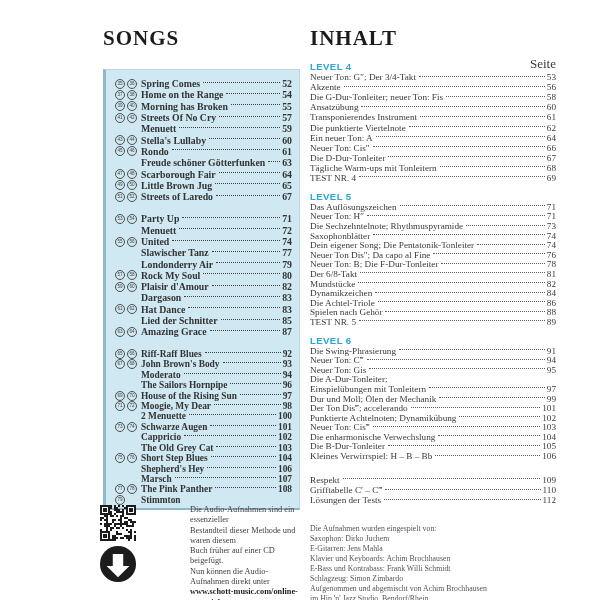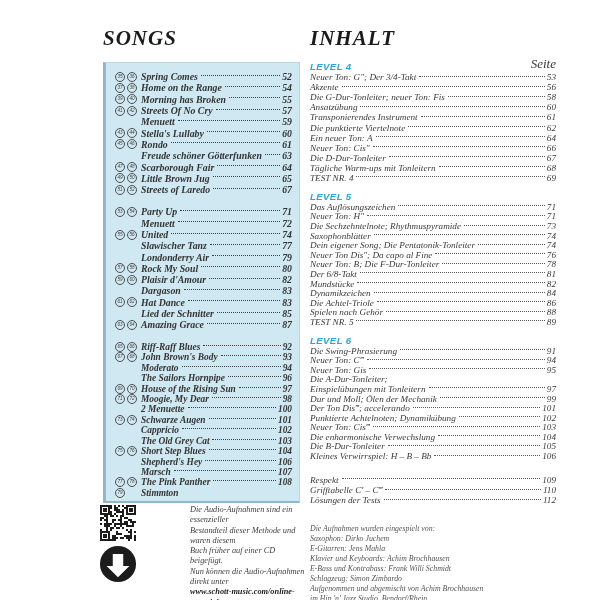--- a/index.html
+++ b/index.html
@@ -1,22 +1,22 @@
 <!DOCTYPE html>
 <html style="--accent: #2aa7d3; --box: #cfe8f1; --box-edge: #8fb9ca; --box-edge-light: #b9d8e4;"><head>
 <meta charset="utf-8">
 <style>
   html,body{margin:0;padding:0;background:#fff;}
   .page{position:relative;width:592px;height:600px;background:#fff;overflow:hidden;
-        font-family:"Liberation Serif",serif;color:#333;font-style:italic;}
+        font-family:"Liberation Serif",serif;color:#333;}
   .col-title{margin:0;font-size:21px;font-weight:bold;letter-spacing:1px;color:#1b1b1b;
              font-family:"Liberation Serif",serif;}
   
   .left-col{position:absolute;left:103px;top:26px;width:197px;}
-  .songs-box{margin-top:11px;height:441px;box-sizing:border-box;background:var(--box,#cfe8f1);
+  .songs-box{margin-top:18px;height:441px;box-sizing:border-box;background:var(--box,#cfe8f1);
              border:1px solid var(--box-edge-light,#b9d8e4);border-left:3px solid var(--box-edge,#8fb9ca);
              border-bottom:2px solid var(--box-edge,#8fb9ca);padding:8px 7px 4px 9px;}
   .songs-block{margin-bottom:11px;}
   .song-row{display:flex;align-items:center;height:11.3px;font-size:9.8px;font-weight:bold;
             color:#333;white-space:nowrap;}
   .songs-block[data-idx="2"] .song-row{height:10.45px;font-size:9.4px;}
   .tracks{width:26px;flex-shrink:0;display:flex;gap:2px;align-items:center;}
   .badge{display:inline-block;width:8px;height:8px;border:1px solid #4f4f4f;border-radius:50%;
          font-size:4.6px;line-height:8px;text-align:center;font-weight:normal;color:#3d3d3d;
          font-family:"Liberation Sans",sans-serif;}

